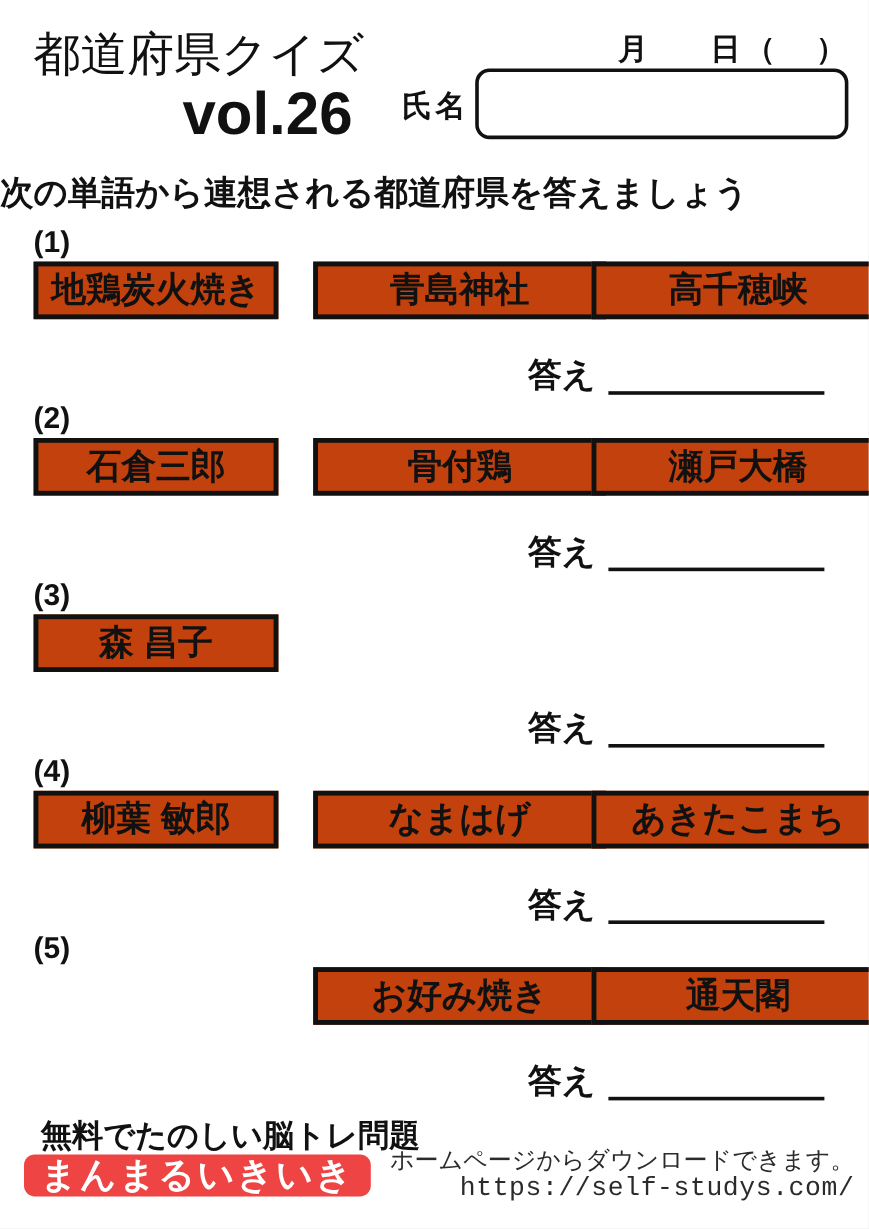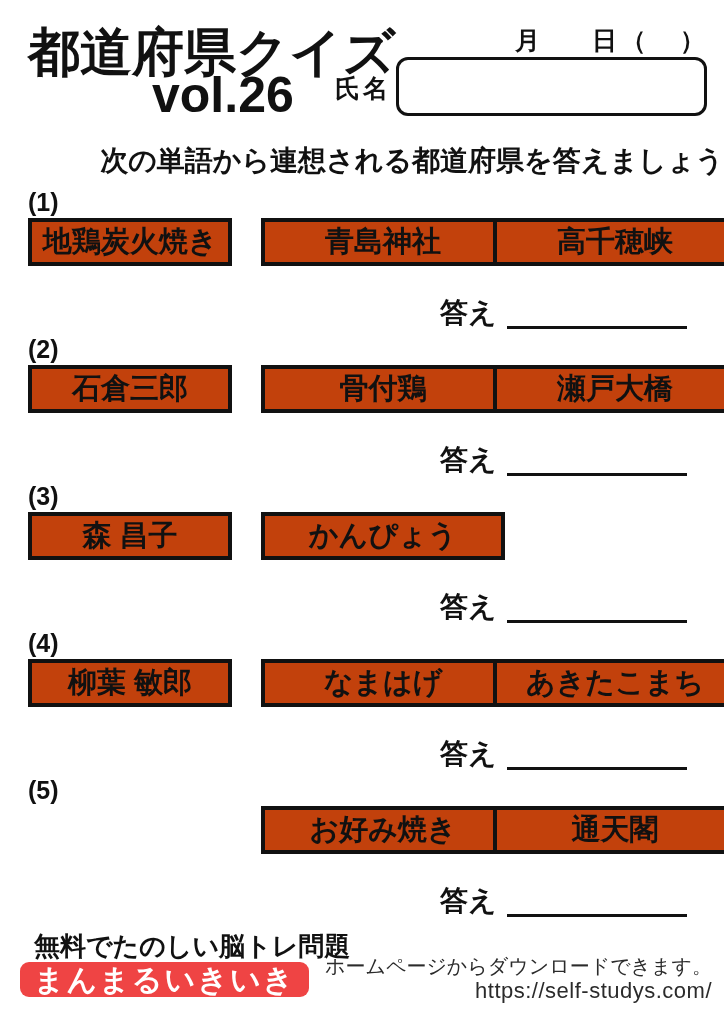--- a/index.html
+++ b/index.html
@@ -8,21 +8,21 @@
     width:724px;height:1024px;
     margin:0 auto;
     background:#ffffff;
     font-family:"Liberation Sans", sans-serif;
     color:#111;
     overflow:hidden;
   }
   
   .title{
     position:absolute;left:28px;top:18px;
-    font-size:52px;font-weight:700;letter-spacing:0px;text-align:right;
+    font-size:39px;font-weight:400;letter-spacing:0px;text-align:right;
   }
   .vol{
     position:absolute;left:152px;top:66px;
     font-size:50px;font-weight:800;
   }
   .date-line{
     position:absolute;left:515px;top:24px;
     font-size:25px;font-weight:700;white-space:nowrap;
   }
   .date-line .gap-lg{display:inline-block;width:52px;}
@@ -33,21 +33,21 @@
     font-size:25px;font-weight:700;letter-spacing:3px;
   }
   .name-box{
     position:absolute;left:396px;top:57px;
     width:311px;height:59px;box-sizing:border-box;
     border:3px solid #111;border-radius:12px;
     background:#fff;
   }
   .instruction{
     position:absolute;left:0;top:142px;width:724px;
-    text-align:right;font-size:28px;font-weight:700;
+    text-align:left;font-size:28px;font-weight:700;
     letter-spacing:0px;white-space:nowrap;
   }
   
   .question{
     position:absolute;left:0;width:724px;height:147px;
   }
   .q-num{
     position:absolute;left:28px;top:0;
     font-size:25px;font-weight:600;
   }
@@ -86,21 +86,21 @@
     line-height:1;white-space:nowrap;
   }
   .download-note{
     position:absolute;right:12px;top:953px;
     font-size:20px;font-weight:400;color:#2b2b2b;
     letter-spacing:0px;white-space:nowrap;
   }
   .url{
     position:absolute;right:12px;top:978px;
     font-size:22px;font-weight:400;color:#2b2b2b;
-    letter-spacing:0.5px;white-space:nowrap;
+    letter-spacing:0.5px;white-space:nowrap;font-family:Liberation Mono, monospace;
   }
   
   .q0{top:188px;} .q1{top:335px;} .q2{top:482px;} .q3{top:629px;} .q4{top:776px;}
 </style>
 </head>
 <body>
 
 <div class="page">
 
   <div class="title">都道府県クイズ</div>
@@ -127,21 +127,20 @@
     <div class="word-box w1">石倉三郎</div>
     <div class="word-box w2">骨付鶏</div>
     <div class="word-box w3">瀬戸大橋</div>
     <div class="answer-label">答え</div>
     <div class="answer-blank"></div>
   </section>
 
   <section class="question q2">
     <div class="q-num">(3)</div>
     <div class="word-box w1">森 昌子</div>
-    <div class="word-box w2">かんぴょう</div>
     <div class="answer-label">答え</div>
     <div class="answer-blank"></div>
   </section>
 
   <section class="question q3">
     <div class="q-num">(4)</div>
     <div class="word-box w1">柳葉 敏郎</div>
     <div class="word-box w2">なまはげ</div>
     <div class="word-box w3">あきたこまち</div>
     <div class="answer-label">答え</div>

